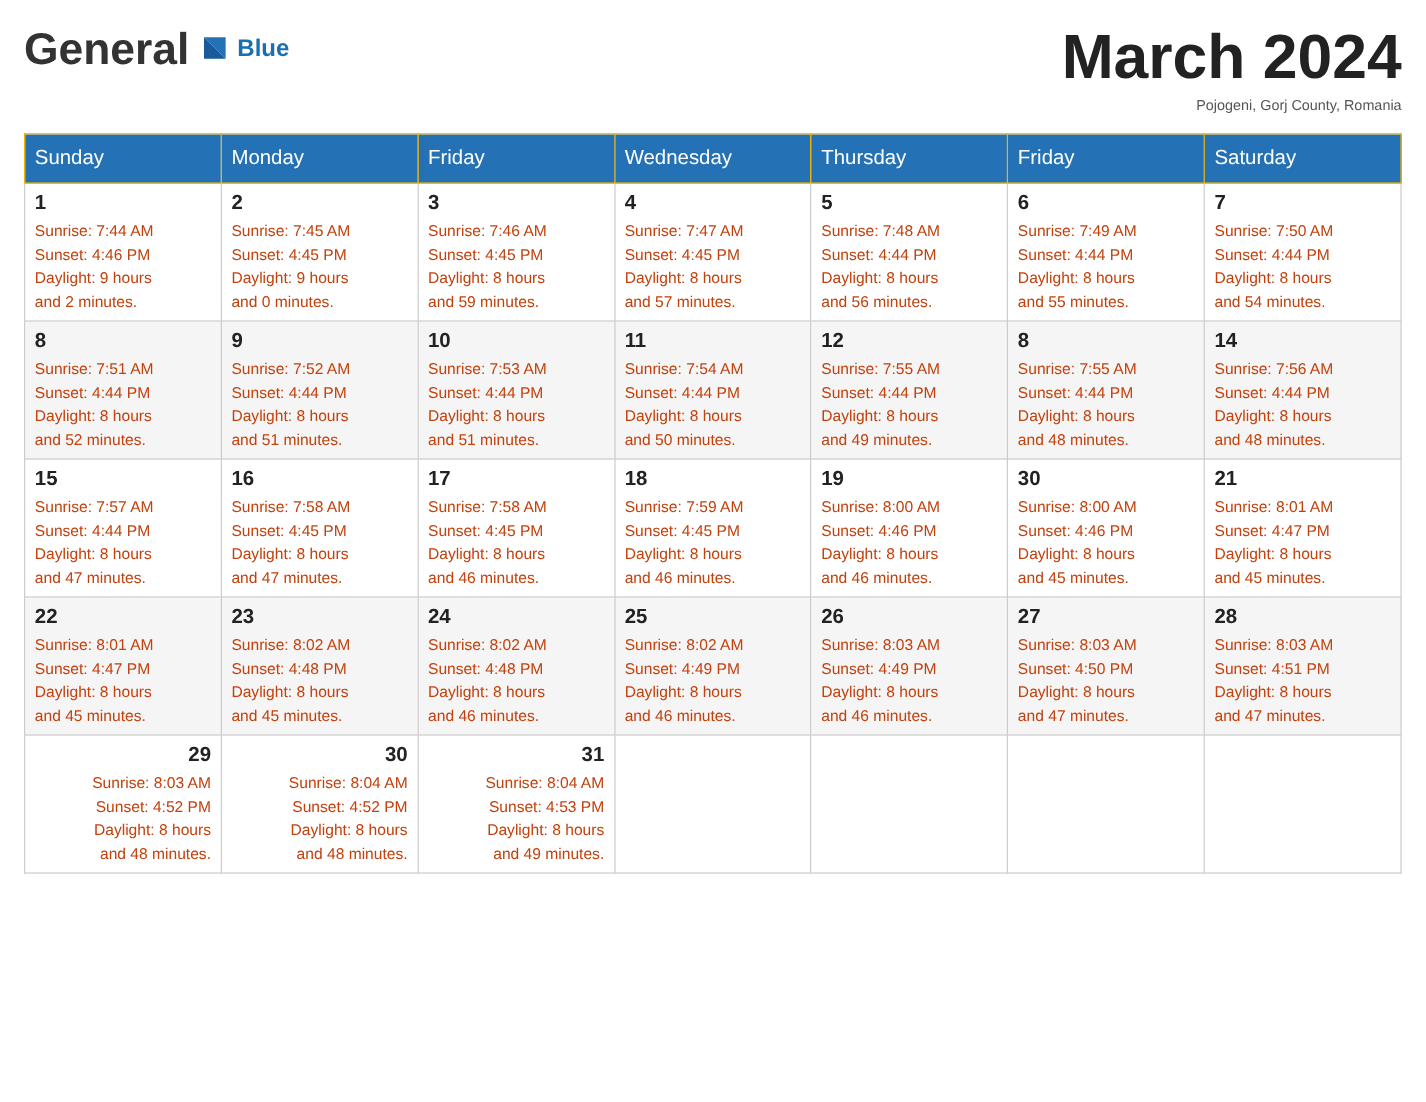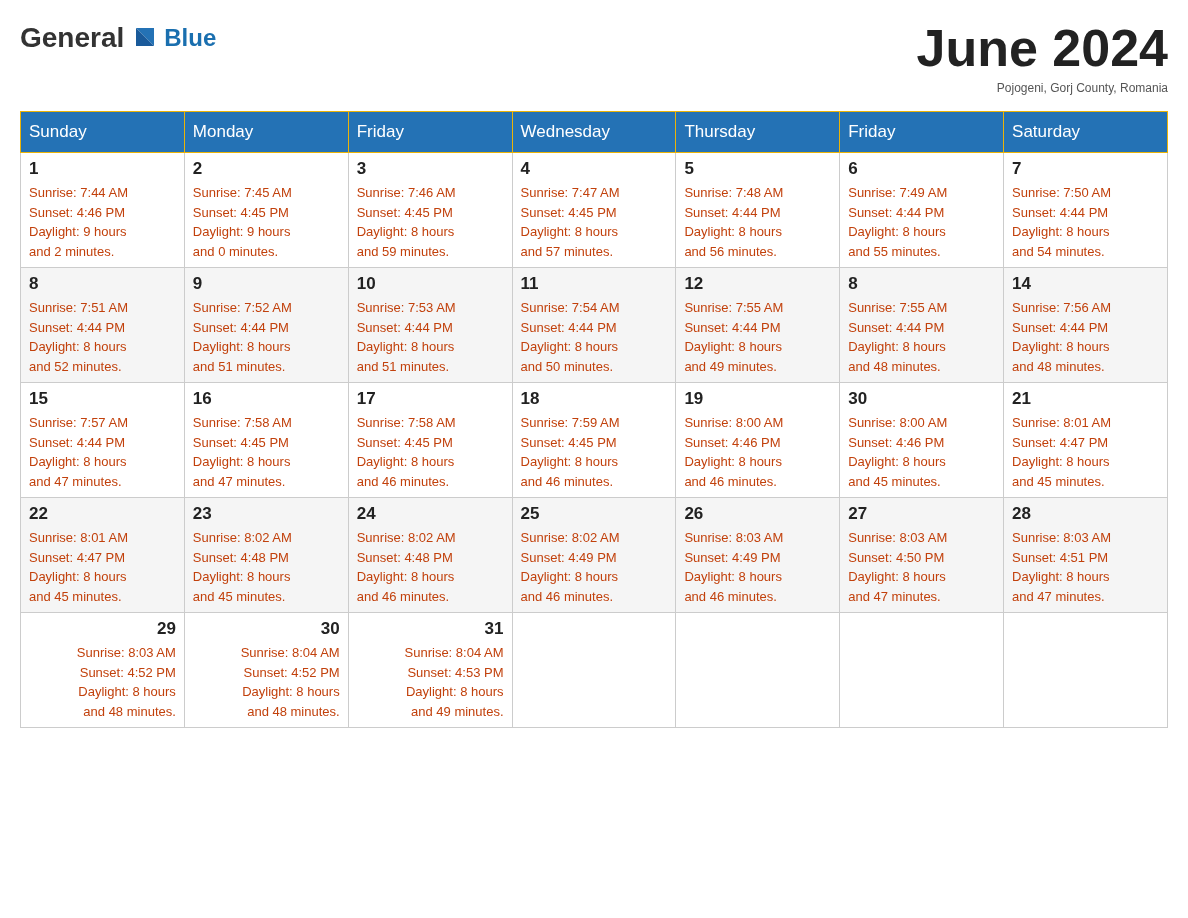--- a/index.html
+++ b/index.html
@@ -15,31 +15,31 @@
       justify-content: space-between;
       align-items: flex-start;
       margin-bottom: 16px;
     }
     .logo {
       display: flex;
       align-items: center;
       gap: 0;
     }
     .logo-text-general {
-      font-size: 28px;
+      font-size: 37px;
       font-weight: bold;
       color: #333;
     }
     .logo-icon {
       width: 36px;
       height: 36px;
       margin: 0 2px;
     }
     .logo-text-blue {
-      font-size: 24px;
+      font-size: 20px;
       font-weight: bold;
       color: #1a6faf;
     }
     .title-section {
       text-align: right;
     }
     .month-title {
       font-size: 52px;
       font-weight: bold;
       color: #222;
@@ -116,21 +116,21 @@
   <div class="logo">
     <span class="logo-text-general">General</span>
     <svg class="logo-icon" viewBox="0 0 36 36">
 
       <polygon points="10,8 28,8 28,26" fill="#2472b5"></polygon>
       <polygon points="10,8 28,26 10,26" fill="#1a5a9a"></polygon>
     </svg>
     <span class="logo-text-blue">Blue</span>
   </div>
   <div class="title-section">
-    <div class="month-title">June 2024</div>
+    <div class="month-title">March 2024</div>
     <div class="location">Pojogeni, Gorj County, Romania</div>
   </div>
 </div>
 
 <table class="calendar">
   <thead>
     <tr>
       <th>Sunday</th>
       <th>Monday</th>
       <th>Friday</th>

